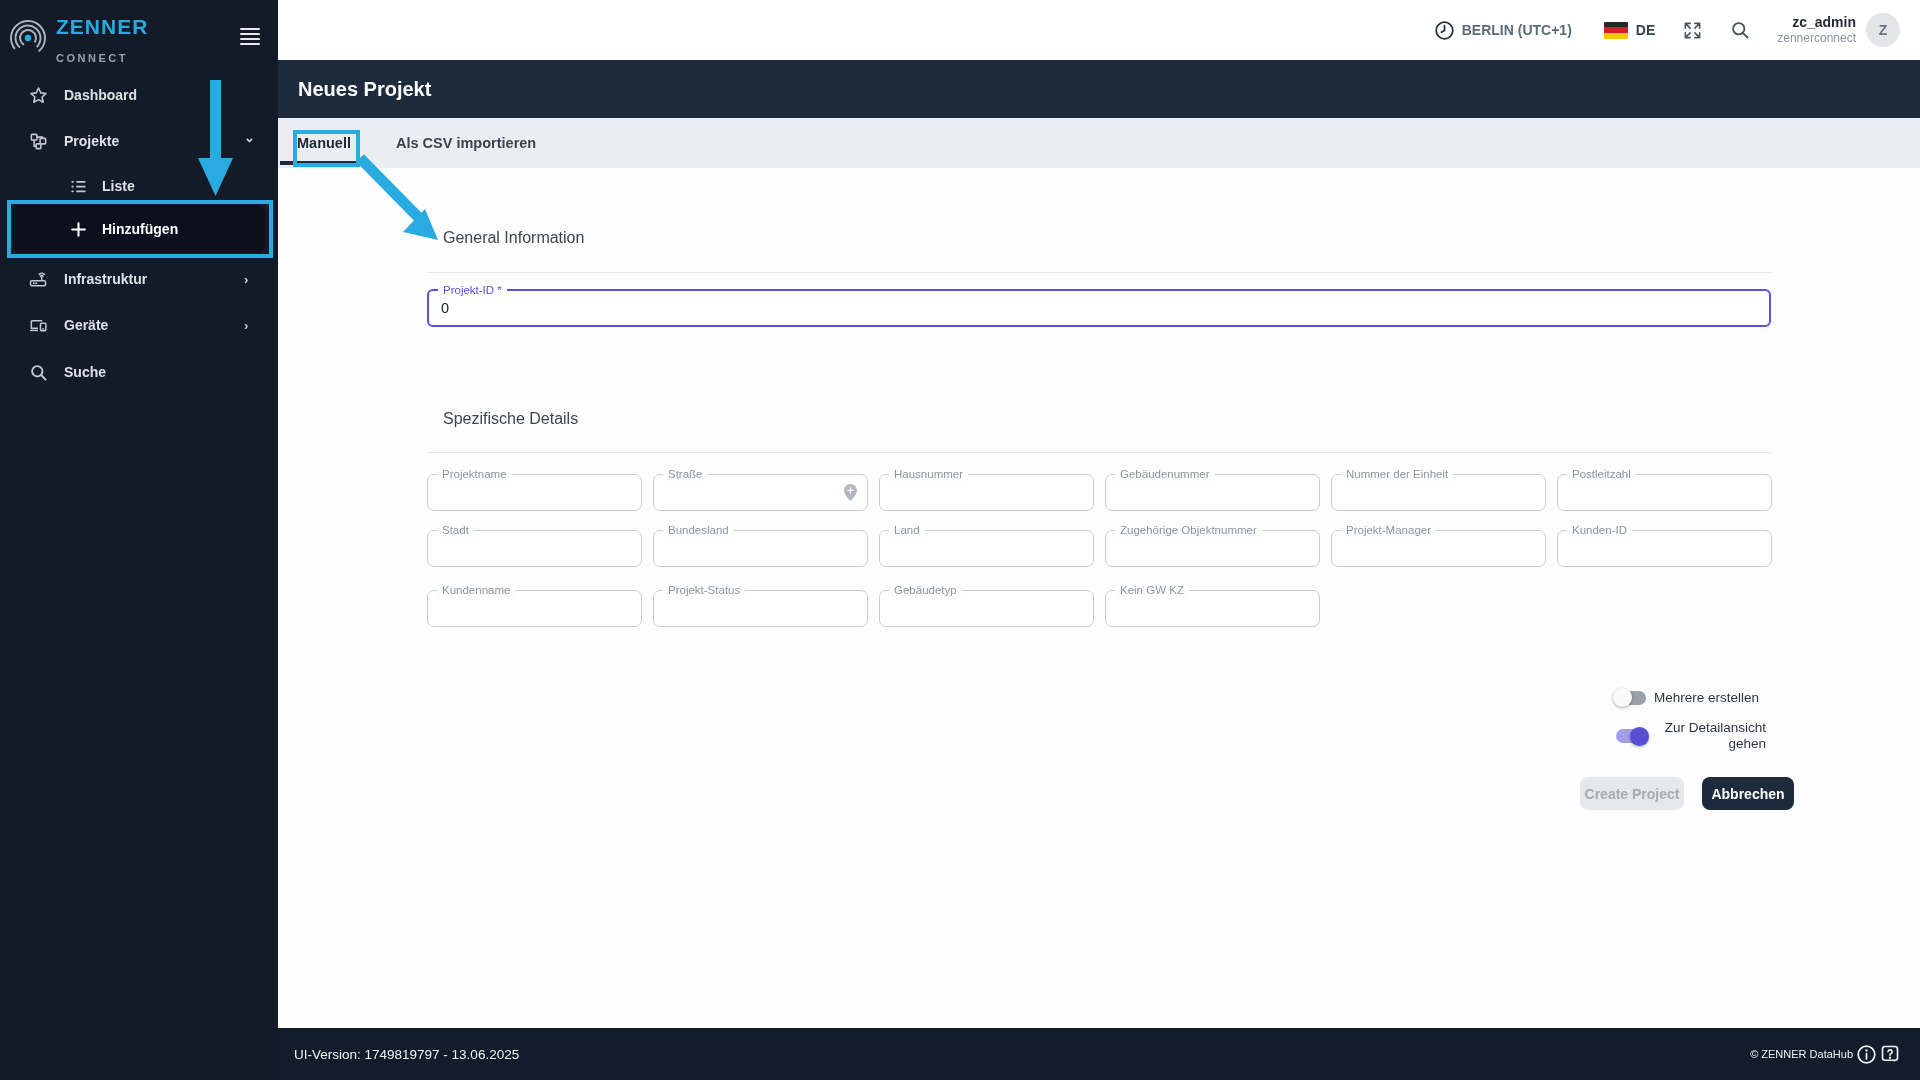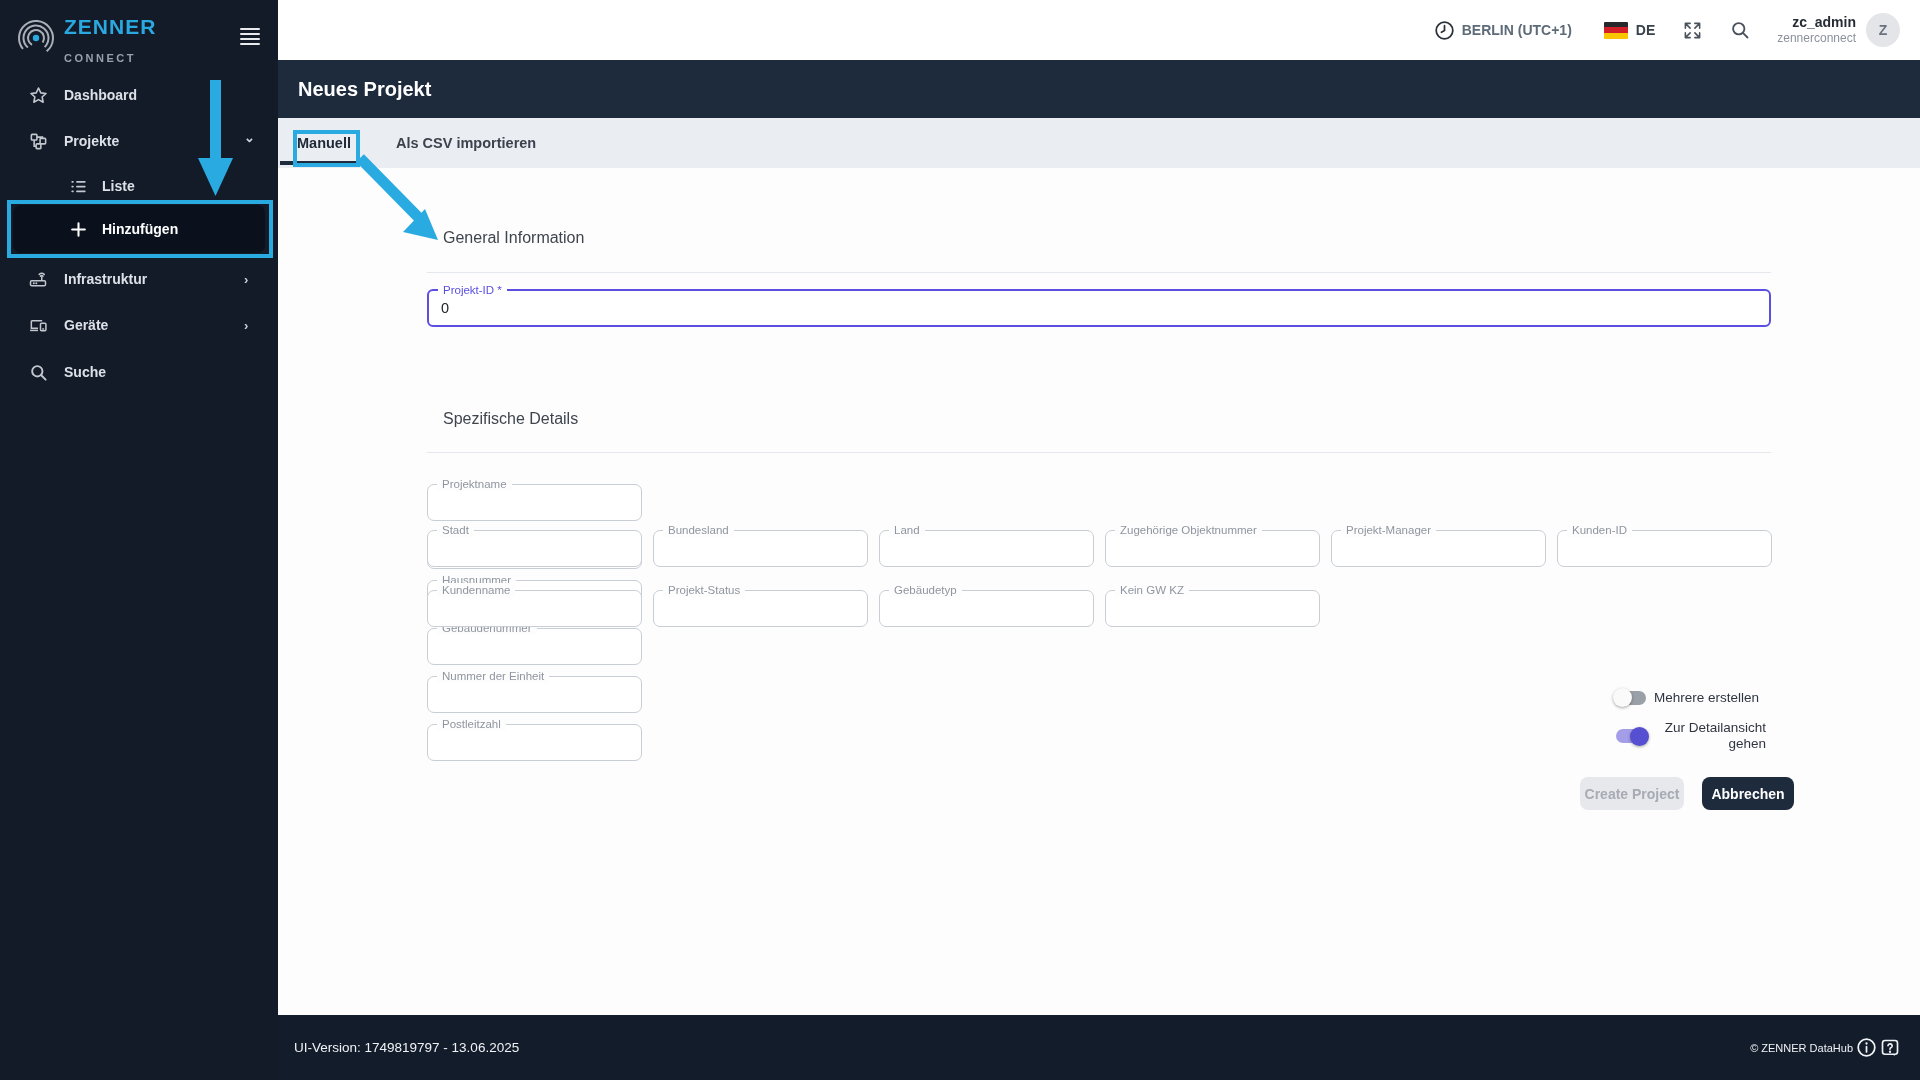--- a/index.html
+++ b/index.html
@@ -3,21 +3,21 @@
 <meta charset="utf-8">
 <style>
   * { box-sizing: border-box; margin: 0; padding: 0; }
   html,body { width:1920px; height:1080px; }
   body {
     font-family: "Liberation Sans", sans-serif;
     background:#fff; position:relative; overflow:hidden;
   }
   
   .sidebar { position:absolute; left:0; top:0; width:278px; height:1080px; background:#131b29; z-index:5; }
-  .side-logo { position:absolute; left:16px; top:16px; display:flex; align-items:flex-start; }
+  .side-logo { position:absolute; left:8px; top:16px; display:flex; align-items:flex-start; }
   .logo-mark { width:40px; height:40px; margin-top:2px; }
   .logo-text { margin-left:8px; }
   .brand { color:#2aa9e0; font-size:21px; font-weight:bold; letter-spacing:1px; line-height:22px; }
   .brand-sub { color:#9aa1ab; font-size:11px; font-weight:bold; letter-spacing:2.5px; line-height:13px;margin-top:14px; }
   .hamburger { position:absolute; right:18px; top:28px; width:20px; height:17px; display:flex; flex-direction:column; justify-content:space-between; cursor:pointer; }
   .hamburger span { display:block; height:2.4px; background:#e8eaee; border-radius:1px; }
   .nav-item { position:absolute; left:0; width:278px; height:30px; display:flex; align-items:center; color:#dde1e7; font-size:14px; font-weight:600; cursor:pointer; }
   .nav-item .nico { position:absolute; left:28px; width:20px; height:20px; display:flex; align-items:center; justify-content:center; }
   .nav-item .nlabel { position:absolute; left:64px; }
   .nav-item.sub .nico { left:68px; }
@@ -54,21 +54,21 @@
   .form-wrap { position:absolute; left:149px; top:0; width:1344px; }
   .section-heading { position:absolute; left:16px; font-size:16px; color:#3f454d; }
   .divider { position:absolute; left:0; width:1344px; height:1px; background:#e4e7ec; }
   #gen-heading { top:61px; } #gen-divider { top:104px; }
   #spez-heading { top:242px; } #spez-divider { top:284px; }
   .pid-field { position:absolute; left:0; top:121px; width:1344px; height:38px; border:2px solid #5a4fe0; border-radius:6px; background:#fff; }
   .pid-field input { position:absolute; left:12px; top:4px; width:1300px; height:26px; border:none; outline:none; font-size:14.5px; color:#21262e; font-family:"Liberation Sans",sans-serif; background:transparent; }
   .float-label { position:absolute; top:-8px; left:9px; background:#fdfdfe; padding:0 5px; font-size:11.5px; line-height:14px; white-space:nowrap; }
   .pid-field .float-label { color:#5a4fe0; background:#fff; }
   .frow { position:absolute; left:0; display:flex; gap:11px; }
-  #frow-1 { top:316px;flex-direction:column; } #frow-2 { top:362px; } #frow-3 { top:422px; }
+  #frow-1 { top:306px; } #frow-2 { top:362px; } #frow-3 { top:422px; }
   .ffield { position:relative; width:215px; height:37px; border:1px solid #c9cdd4; border-radius:7px; background:#fff; }
   .ffield .float-label { color:#8f959f; }
   .ffield input { position:absolute; left:10px; top:5px; width:170px; height:24px; border:none; outline:none; font-size:13.5px; color:#21262e; background:transparent; font-family:"Liberation Sans",sans-serif; }
   .field-pin { position:absolute; right:8px; top:8px; }
   
   .toggle-row { position:absolute; display:flex; align-items:center; gap:8px; color:#2f3540; font-size:13.5px; }
   #toggle-row-1 { left:1338px; top:522px; }
   #toggle-row-2 { left:1338px; top:552px;text-align:right; }
   #toggle-row-2 .tlabel { width:112px; line-height:16px; }
   .switch { position:relative; width:30px; height:14px; flex:0 0 30px; cursor:pointer; }
@@ -76,21 +76,21 @@
   .switch .thumb { position:absolute; top:-2.5px; width:19px; height:19px; border-radius:50%; box-shadow:0 1px 3px rgba(0,0,0,.35); }
   .switch.off .track { background:#9aa0a8; }
   .switch.off .thumb { left:-3px; background:#fafafa; }
   .switch.on .track { background:#a49ee8; }
   .switch.on .thumb { left:14px; background:#564fd1; }
   .btn-row { position:absolute; left:1302px; top:609px; display:flex; gap:18px; }
   .btn { height:33px; border:none; border-radius:8px; font-size:14px; font-weight:bold; font-family:"Liberation Sans",sans-serif; display:flex; align-items:center; justify-content:center; }
   .btn-create { width:104px; background:#e7e8ec; color:#a7abb3; cursor:default; }
   .btn-cancel { width:92px; background:#1e2b3d; color:#fff; cursor:pointer; }
   
-  .footer { height:65px; background:#131c2b; display:flex; align-items:center; justify-content:space-between; padding:0 20px 0 16px; color:#f0f2f5; }
+  .footer { height:52px; background:#131c2b; display:flex; align-items:center; justify-content:space-between; padding:0 20px 0 16px; color:#f0f2f5; }
   .footer-left { font-size:13.5px; }
   .footer-right { display:flex; align-items:center; gap:3px; font-size:11px; }
 </style>
 </head>
 <body>
 
 <div class="sidebar">
   <div class="side-logo">
     <svg class="logo-mark" viewBox="0 0 40 40">
       <circle cx="20" cy="20" r="3.2" fill="#2aa9e0"></circle>

